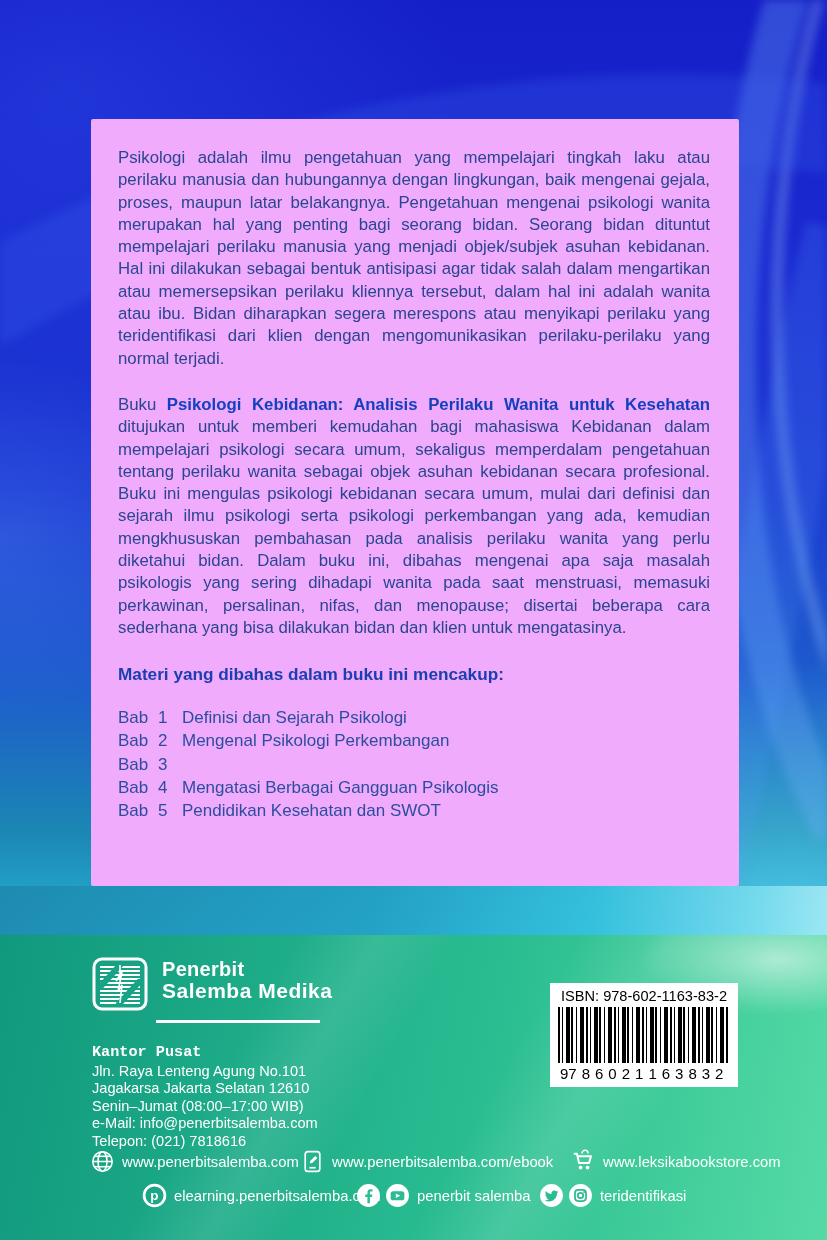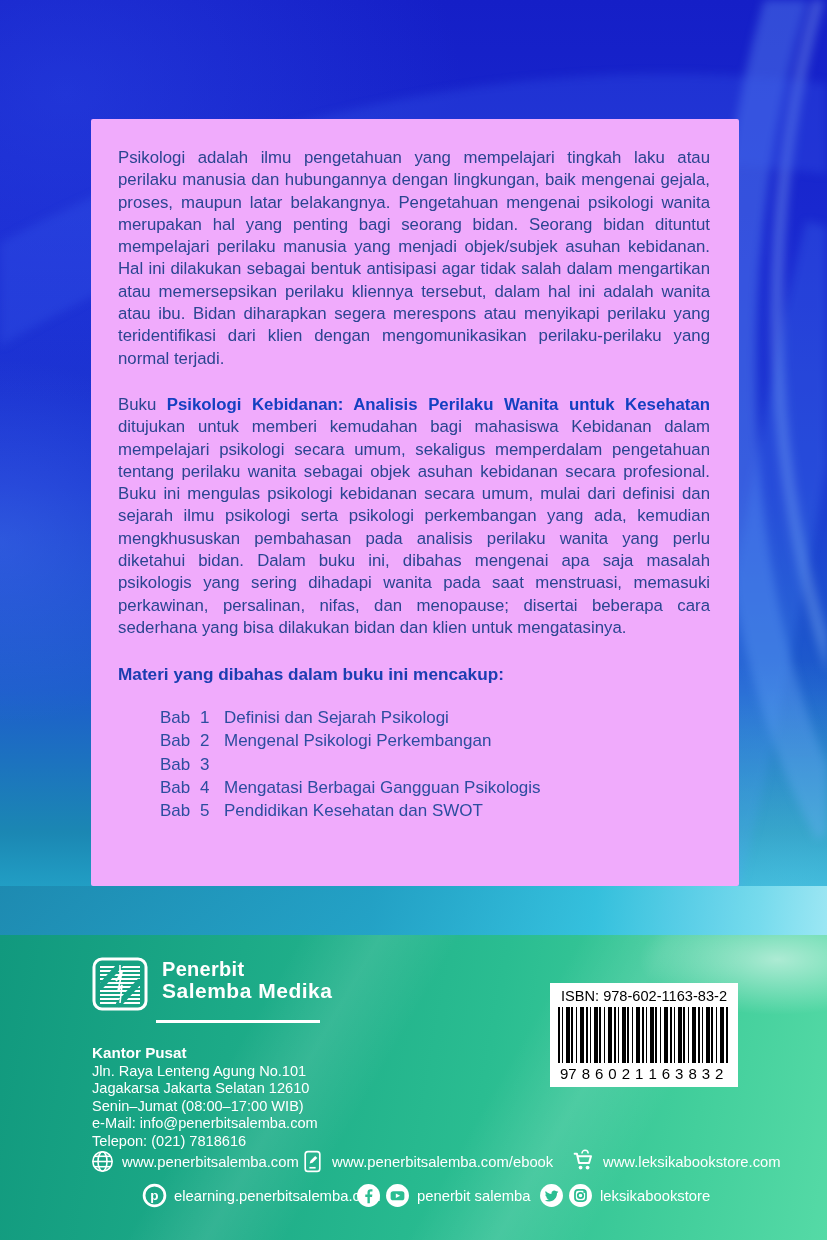--- a/index.html
+++ b/index.html
@@ -37,35 +37,35 @@
     padding:28px 29px 0 27px;
   }
   .panel p{
     margin:0 0 24px 0;text-align:justify;
     color:#2a4591;font-size:16.8px;line-height:22.3px;
   }
   .panel p b{color:#1440c0;}
   .materi-heading{
     margin:0;color:#1b3eb0;font-weight:bold;font-size:17.2px;line-height:22px;
   }
-  .chapters{margin-top:21px;margin-left:42px;}
+  .chapters{margin-top:21px;}
   .chapter-row{display:flex;color:#2c4d9f;font-size:17px;line-height:23.2px;}
   .chapter-row .bab{width:40px;}
   .chapter-row .num{width:24px;}
   .chapter-row .title{flex:1;}
   
   .publisher{position:absolute;left:92px;top:957px;color:#fff;}
   .logo-row{display:flex;align-items:flex-start;}
   .logo-mark{width:56px;height:54px;}
   .logo-text{margin-left:14px;margin-top:3px;}
   .logo-text .l1{font-size:20px;font-weight:bold;letter-spacing:.3px;line-height:19px;}
   .logo-text .l2{font-size:21px;font-weight:bold;letter-spacing:.5px;line-height:23px;}
   .logo-underline{margin:9px 0 0 64px;width:164px;height:2.5px;background:#fff;}
   .office{margin-top:21px;font-size:14.6px;line-height:17.4px;}
-  .office .office-heading{font-weight:bold;font-size:15.2px;margin-bottom:2px;}
+  .office .office-heading{font-weight:bold;font-size:15.2px;margin-bottom:2px;font-family:Liberation Mono, monospace;}
   
   .isbn-box{
     position:absolute;left:550px;top:983px;width:188px;height:104px;
     background:#fff;box-sizing:border-box;padding:5px 8px 4px 8px;
     display:flex;flex-direction:column;
   }
   .isbn-label{color:#000;font-size:14.6px;text-align:center;white-space:nowrap;}
   .barcode{
     margin-top:3px;height:56px;
     background:repeating-linear-gradient(90deg,
@@ -256,15 +256,15 @@
         </svg>
       </span>
       <span class="icon">
         <svg viewBox="0 0 24 24">
           <circle cx="12" cy="12" r="11" fill="#fff"></circle>
           <rect x="6.7" y="6.7" width="10.6" height="10.6" rx="3.1" fill="none" stroke="#2bbd91" stroke-width="1.7"></rect>
           <circle cx="12" cy="12" r="2.6" fill="none" stroke="#2bbd91" stroke-width="1.7"></circle>
           <circle cx="15.5" cy="8.6" r="1" fill="#2bbd91"></circle>
         </svg>
       </span>
-      <span class="link-text">leksikabookstore</span>
+      <span class="link-text">teridentifikasi</span>
     </div>
   </div>
 
 </body></html>

